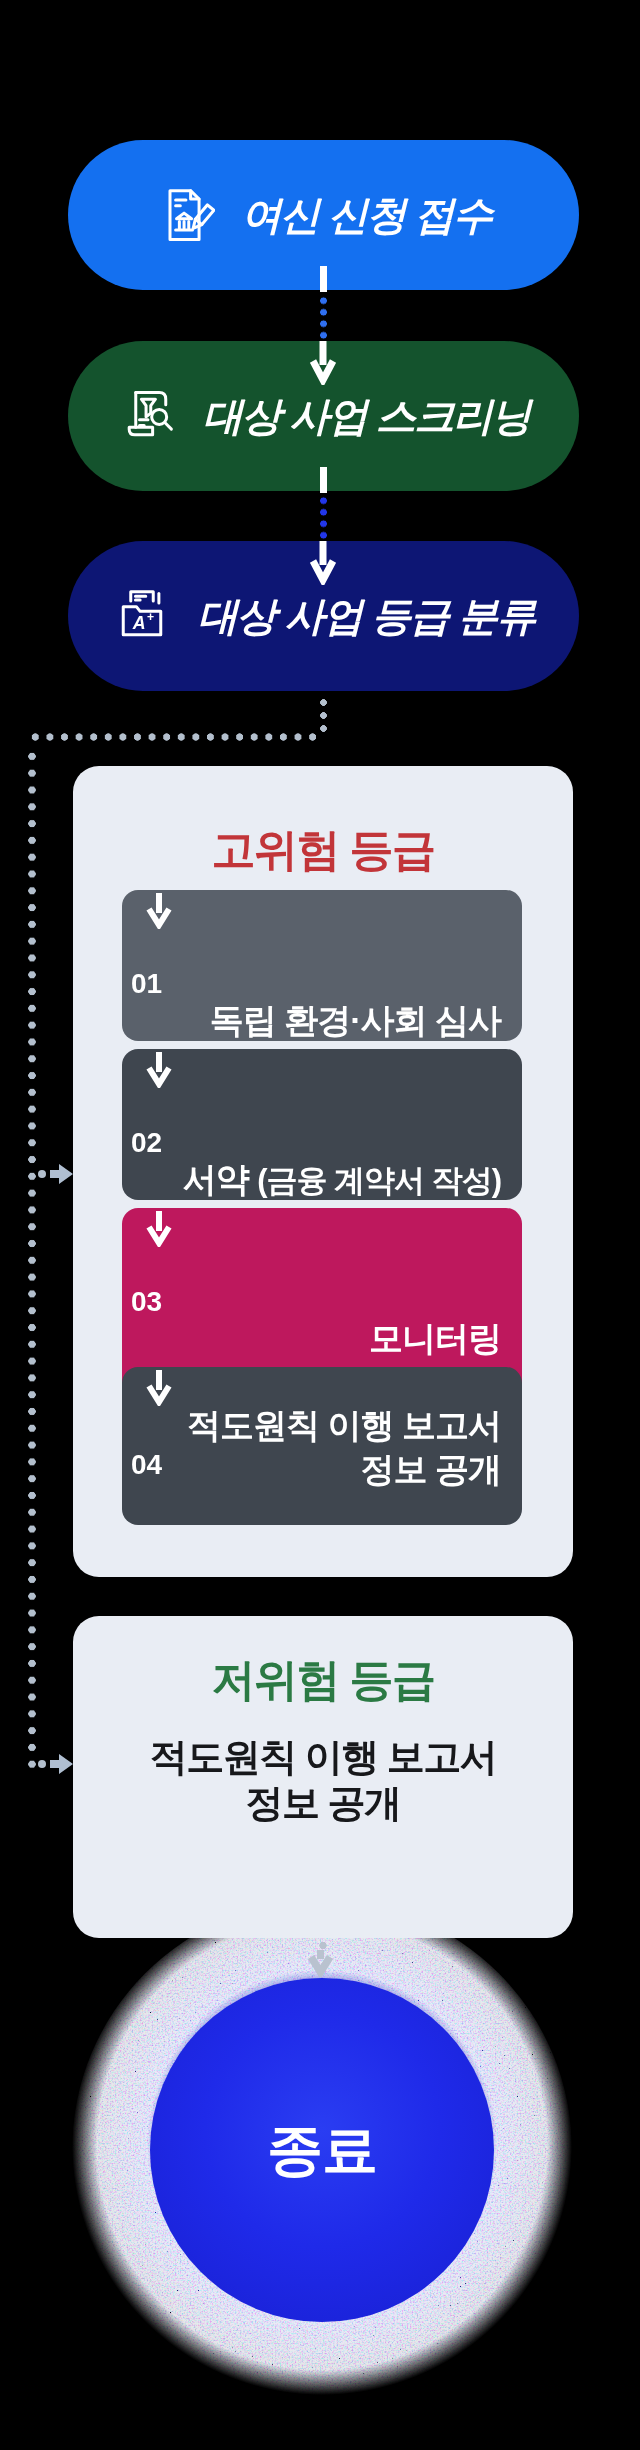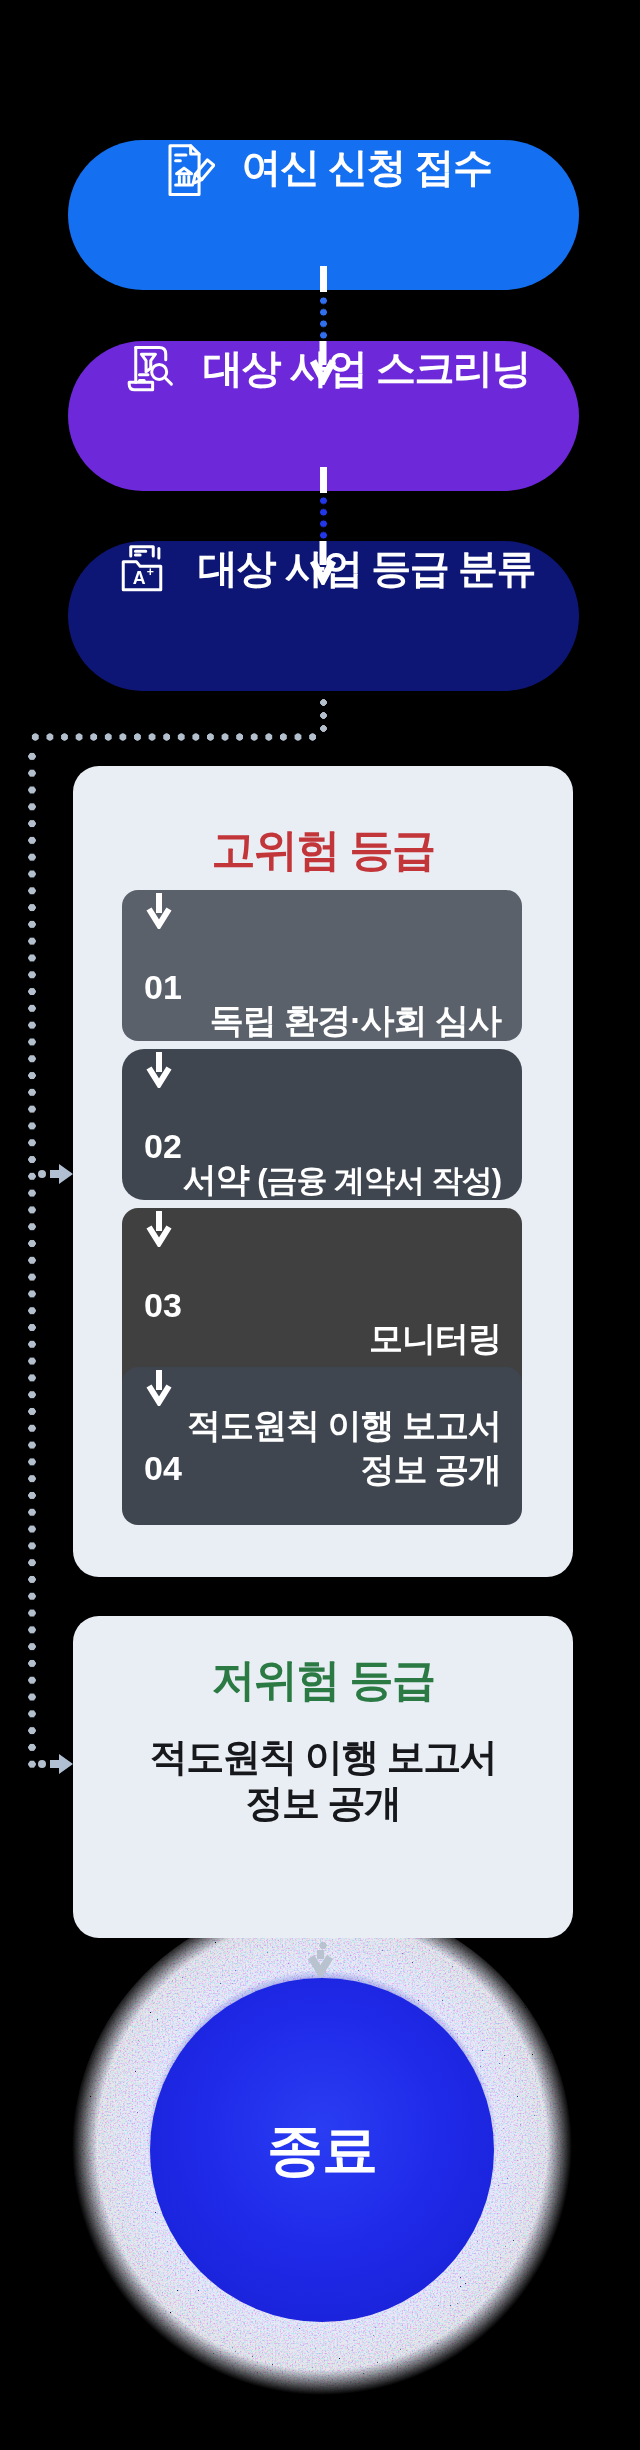--- a/index.html
+++ b/index.html
@@ -1,24 +1,24 @@
 <!DOCTYPE html>
 <html><head>
 <meta charset="utf-8">
 <style>
   html,body{margin:0;padding:0;background:#000;}
   .canvas{position:relative;width:640px;height:2450px;background:#000;overflow:hidden;
           font-family:"Liberation Sans","DejaVu Sans",sans-serif;}
 
   
   .pill{position:absolute;left:68px;width:511px;height:150px;border-radius:75px;
-        display:flex;justify-content:center;gap:26px;
-        color:#fff;font-size:40px;font-weight:700;letter-spacing:-1.5px;z-index:5;}
+        display:flex;align-items:center;justify-content:center;gap:26px;
+        color:#fff;font-size:40px;font-weight:700;letter-spacing:-1.5px;z-index:5;font-style:italic;}
   #pill1{top:140px;background:#1470f0;}
-  #pill2{top:341px;background:#6d28d9;}
+  #pill2{top:341px;background:#14532d;}
   #pill3{top:541px;background:#0d1674;}
   .pill .icon{width:60px;height:60px;flex:0 0 auto;}
 
   
   .shaft{position:absolute;width:7px;background:#fff;z-index:6;}
   .dotted{position:absolute;z-index:6;}
   .dots-v-blue1{left:320px;top:295px;width:7px;height:46px;
      background-image:radial-gradient(circle,#2f6ff0 3.1px,transparent 3.6px);background-size:7px 11.5px;}
   .dots-v-blue2{left:320px;top:495px;width:7px;height:46px;
      background-image:radial-gradient(circle,#2236ea 3.1px,transparent 3.6px);background-size:7px 11.5px;}
@@ -40,24 +40,24 @@
   .panel-title{position:absolute;left:0;width:100%;text-align:center;
                font-size:44px;font-weight:700;letter-spacing:-1.5px;}
   #high-title{top:55px;color:#c23539;}
   #low-title{top:35px;color:#2b7a44;}
   .low-body{position:absolute;top:118px;left:0;width:100%;text-align:center;
             font-size:38px;font-weight:700;color:#17181b;line-height:46px;letter-spacing:-1.5px;}
 
   
   .prow{position:absolute;left:122px;width:400px;border-radius:16px;color:#fff;z-index:4;}
   #row1{top:890px;height:151px;background:#5a616b;}
-  #row2{top:1049px;height:151px;background:#3f464f;border-radius:22px;}
-  #row3{top:1208px;height:191px;background:#404040;}
+  #row2{top:1049px;height:151px;background:#3f464f;}
+  #row3{top:1208px;height:191px;background:#be185d;}
   #row4{top:1367px;height:158px;background:#3f464f;}
-  .prow .no{position:absolute;left:22px;top:78px;font-size:34px;font-weight:700;}
+  .prow .no{position:absolute;left:9px;top:78px;font-size:28px;font-weight:700;}
   .prow .lbl{position:absolute;right:21px;top:72px;font-size:34px;font-weight:700;
              letter-spacing:-1px;white-space:nowrap;margin-top:36px;}
   .prow .lbl .paren{font-size:31px;font-weight:700;}
   #row4 .no{top:82px;}
   #row4 .lines{position:absolute;right:21px;top:36px;text-align:right;
                font-size:34px;font-weight:700;line-height:44px;letter-spacing:-1px;}
   .row-arrow{position:absolute;left:23px;top:3px;line-height:0;}
 
   
   .blob{position:absolute;left:72px;top:1905px;width:500px;height:500px;z-index:1;line-height:0;}

